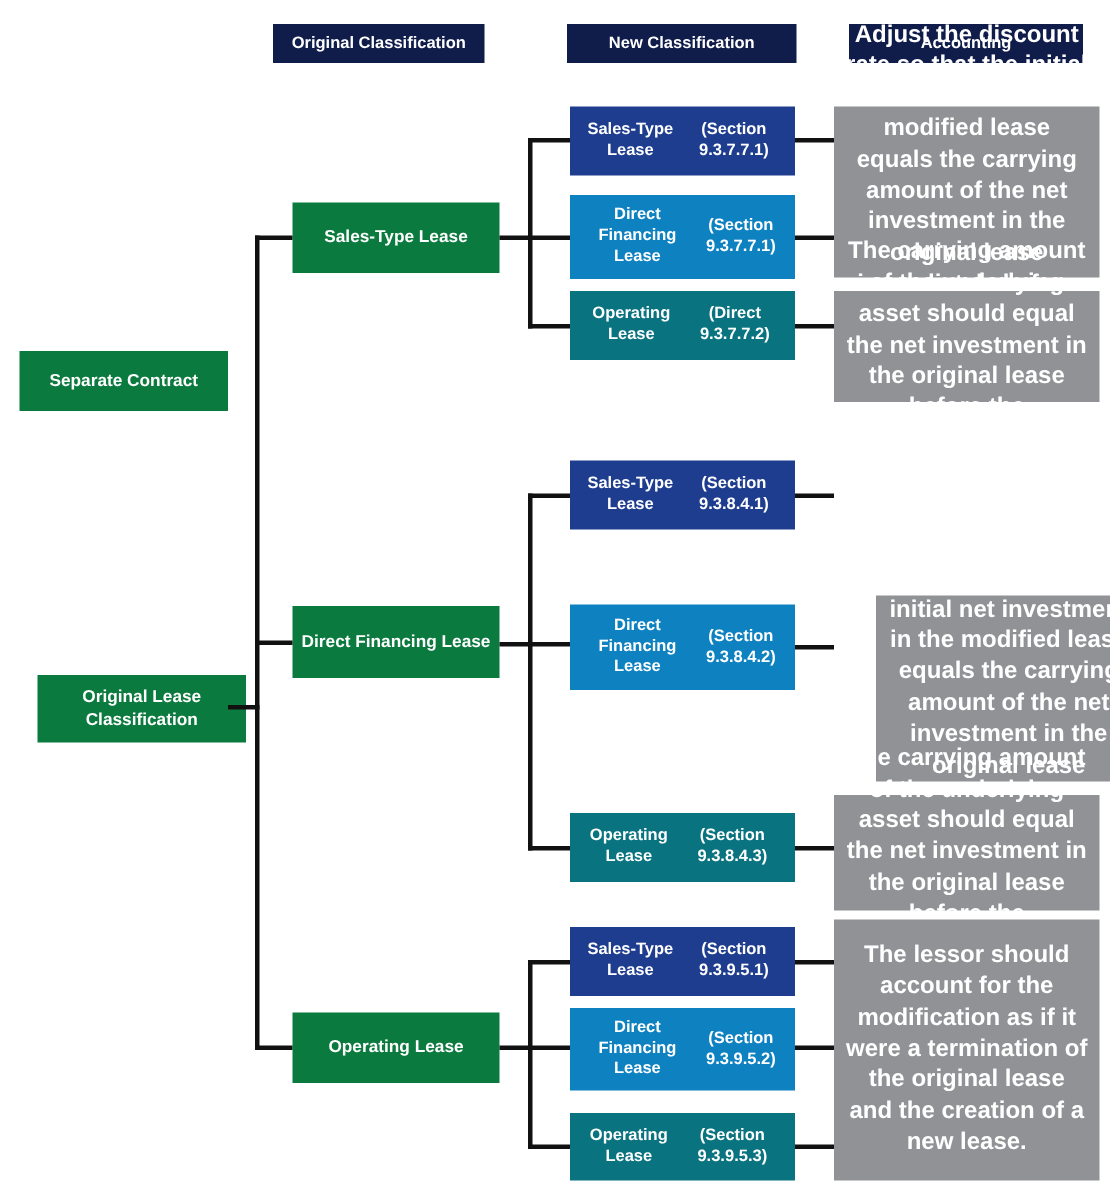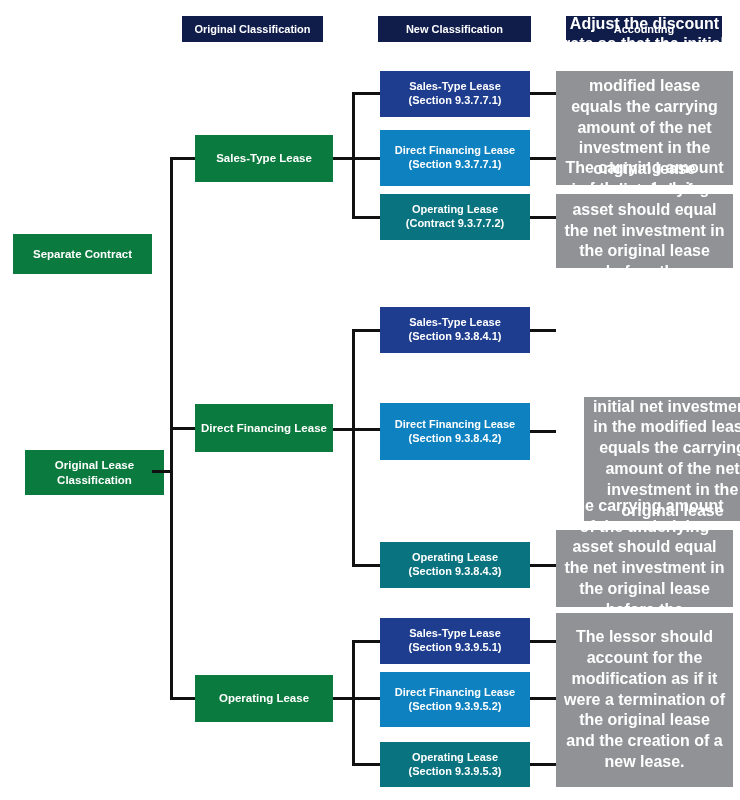--- a/index.html
+++ b/index.html
@@ -6,21 +6,21 @@
   #canvas{
     position:relative;width:740px;height:800px;background:#ffffff;
     font-family:"Liberation Sans",sans-serif;overflow:hidden;
   }
   .hdr{
     position:absolute;height:26px;background:#101d4b;color:#ffffff;
     display:flex;align-items:center;justify-content:center;
     font-size:11px;font-weight:bold;
   }
   .box{
-    position:absolute;display:flex;flex-direction:column;align-items:center;justify-content:center;
+    position:absolute;display:flex;flex-direction:row;align-items:center;justify-content:center;
     color:#ffffff;font-weight:bold;text-align:center;font-size:11px;line-height:1.25;
     padding:2px 6px;box-sizing:border-box;
   }
   .green{background:#0b7a3e;}
   .navy{background:#1e3d8f;}
   .blue{background:#0e81c0;}
   .teal{background:#0a7380;}
   .grayacc{
     position:absolute;background:#909295;color:#ffffff;font-weight:bold;
     display:flex;align-items:center;justify-content:center;text-align:center;
@@ -52,21 +52,21 @@
   <div class="box navy" style="left:380px;top:71px;width:150px;height:46px;">
     <span>Sales-Type Lease</span>
     <span>(Section 9.3.7.7.1)</span>
   </div>
   <div class="box blue" style="left:380px;top:130px;width:150px;height:56px;">
     <span>Direct Financing Lease</span>
     <span>(Section 9.3.7.7.1)</span>
   </div>
   <div class="box teal" style="left:380px;top:194px;width:150px;height:46px;">
     <span>Operating Lease</span>
-    <span>(Contract 9.3.7.7.2)</span>
+    <span>(Direct 9.3.7.7.2)</span>
   </div>
 
   <div class="grayacc" style="left:556px;top:71px;width:177px;height:114px;">Adjust the discount rate so that the initial net investment in the modified lease equals the carrying amount of the net investment in the original lease immediately before the modification date.</div>
   <div class="grayacc" style="left:556px;top:194px;width:177px;height:74px;">The carrying amount of the underlying asset should equal the net investment in the original lease before the modification date.</div>
 
   <div class="box navy" style="left:380px;top:307px;width:150px;height:46px;">
     <span>Sales-Type Lease</span>
     <span>(Section 9.3.8.4.1)</span>
   </div>
   <div class="box blue" style="left:380px;top:403px;width:150px;height:57px;">

